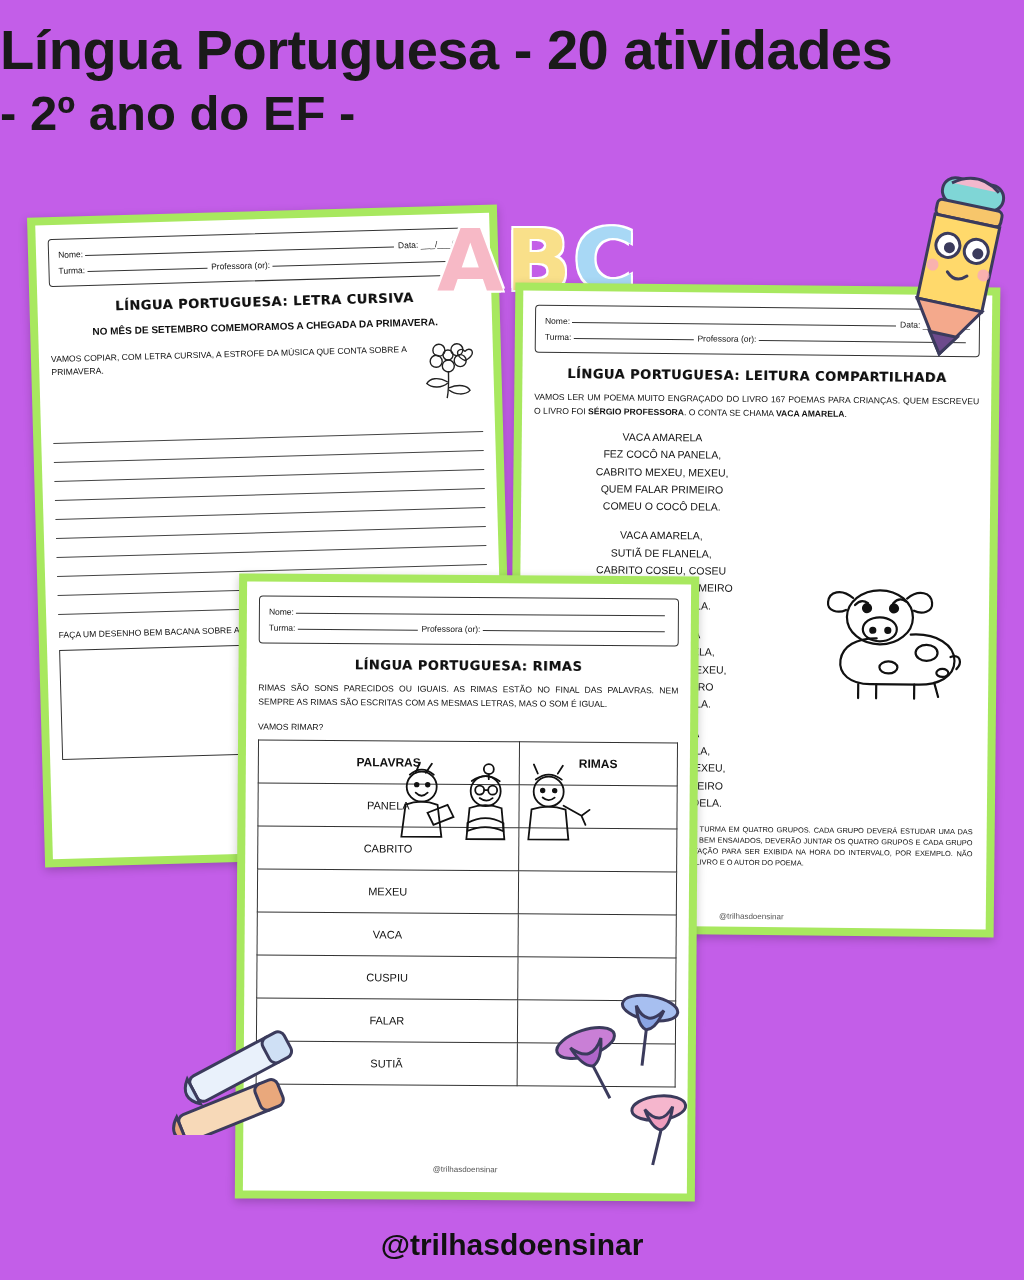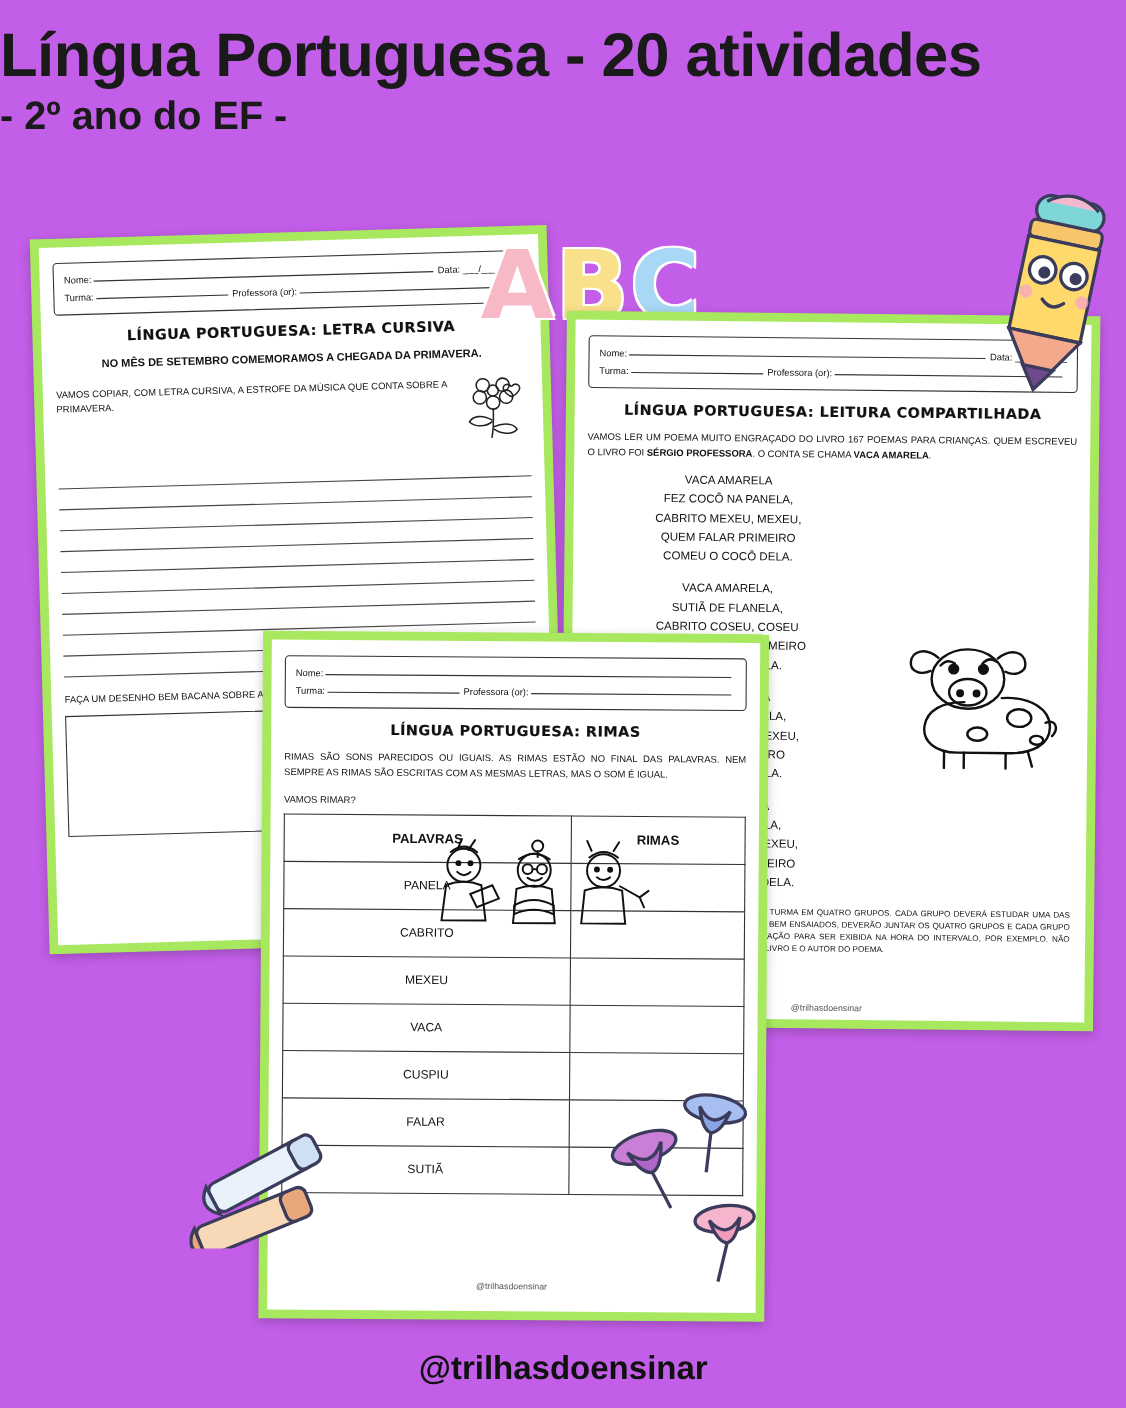--- a/index.html
+++ b/index.html
@@ -21,21 +21,21 @@
     color: #1a1a1a;
     font-weight: bold;
   }
   .title-line1 {
     font-size: 56px;
     letter-spacing: -0.5px;
     line-height: 1.15;
     white-space: nowrap;
   }
   .title-line2 {
-    font-size: 36px;
+    font-size: 49px;
     line-height: 1.3;
     white-space: nowrap;
   }
 
   
   .footer-handle {
     position: absolute;
     bottom: 18px; left: 0; width: 1024px;
     text-align: center;
     font-size: 30px;

